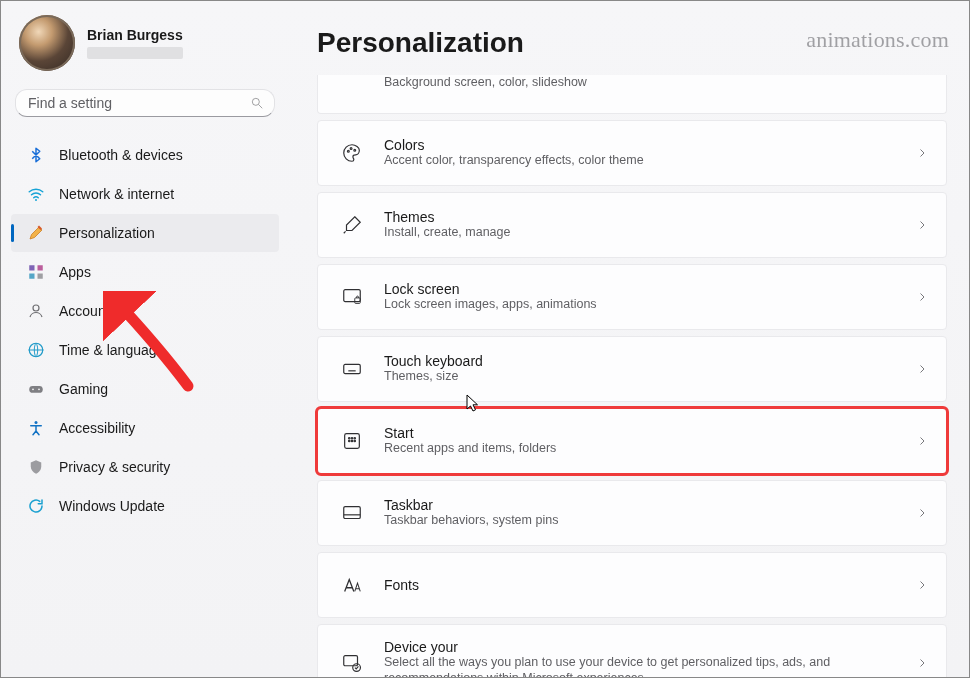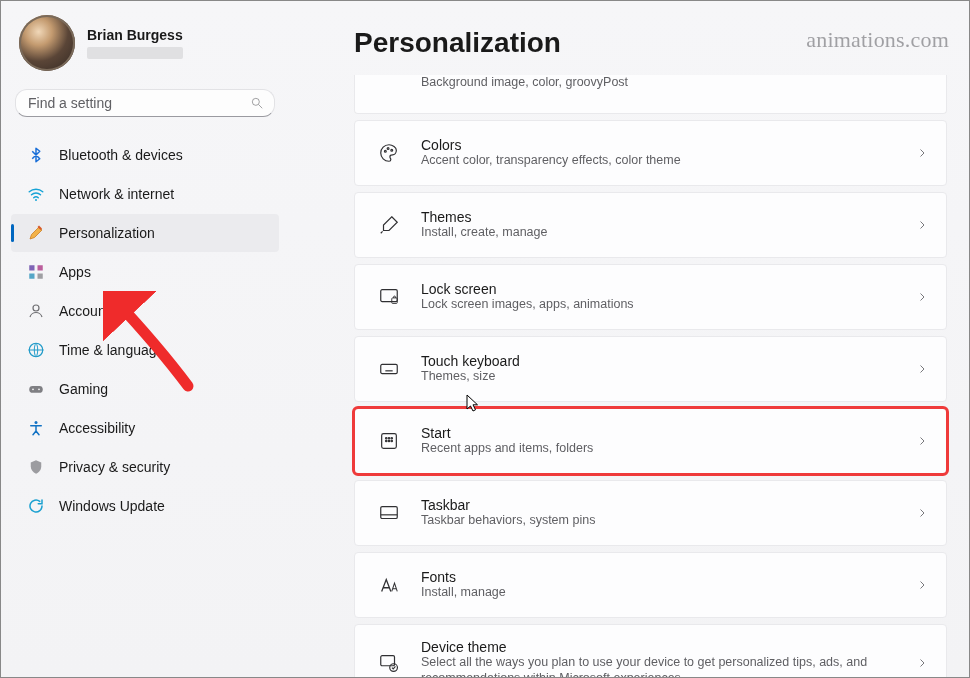--- a/index.html
+++ b/index.html
@@ -13,21 +13,20 @@
     background: #f6f6f8;
     position: relative;
     overflow: hidden;
     border: 1px solid #888;
   }
   .app {
     display: flex;
     width: 100%;
     height: 100%;
     background: linear-gradient(#f6f6f8, #f3f3f5);
-    gap: 37px;
   }
 
   
   .sidebar {
     width: 286px;
     flex: 0 0 286px;
     padding: 10px 4px 10px 6px;
     overflow: hidden;
   }
   .user-row {
@@ -327,21 +326,21 @@
   <div class="main">
     <div class="watermark">animations.com</div>
 
     <h1 class="page-title">Personalization</h1>
 
     <div class="cards">
 
       <div class="card truncated">
         <span class="card-icon"></span>
         <div class="card-text">
-          <span class="card-sub">Background image, color, groovyPost</span>
+          <span class="card-sub">Background screen, color, slideshow</span>
         </div>
       </div>
 
       <div class="card">
         <span class="card-icon">
           <svg viewBox="0 0 24 24">
               <path d="M12 3a9 9 0 1 0 0 18c1.5 0 2-1 2-2s-1-1.5-1-3 1-2 3-2 4-2 4-5-4-6-8-6z"></path>
               <circle cx="8" cy="10" r="1"></circle>
               <circle cx="11" cy="7" r="1"></circle>
               <circle cx="15" cy="9" r="1"></circle>
@@ -448,37 +447,36 @@
 
       <div class="card">
         <span class="card-icon">
           <svg viewBox="0 0 24 24">
               <path d="M4 19L9 6l5 13M6 15h6" stroke-width="1.4"></path>
               <path d="M15 19L18 10l3 9M16 16h4" stroke-width="1.1"></path>
             </svg>
         </span>
         <div class="card-text">
           <span class="card-title">Fonts</span>
-          <span class="card-sub">Install, manage</span>
         </div>
         <svg class="chevron" viewBox="0 0 24 24">
             <path d="M9 5l7 7-7 7"></path>
           </svg>
       </div>
 
       <div class="card">
         <span class="card-icon">
           <svg viewBox="0 0 24 24">
               <rect x="3" y="4" width="15" height="11" rx="1.5"></rect>
               <circle cx="17" cy="17" r="4.2"></circle>
               <path d="M15.2 17l1.4 1.4 2.4-2.8" stroke-width="1.2"></path>
             </svg>
         </span>
         <div class="card-text">
-          <span class="card-title">Device theme</span>
+          <span class="card-title">Device your</span>
           <span class="card-sub">Select all the ways you plan to use your device to get personalized tips, ads, and recommendations within Microsoft experiences.</span>
         </div>
         <svg class="chevron" viewBox="0 0 24 24">
             <path d="M9 5l7 7-7 7"></path>
           </svg>
       </div>
 
     </div>
   </div>
 </div>

